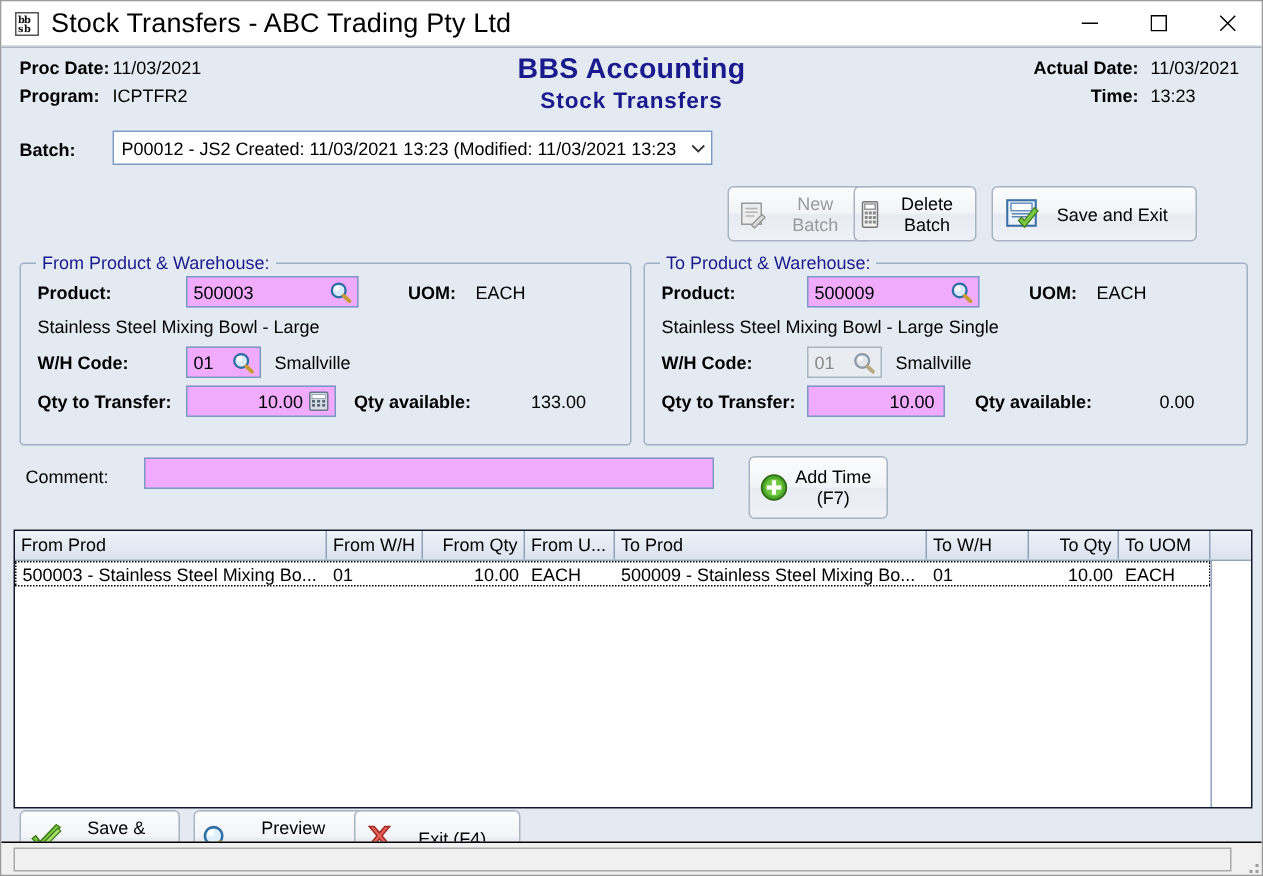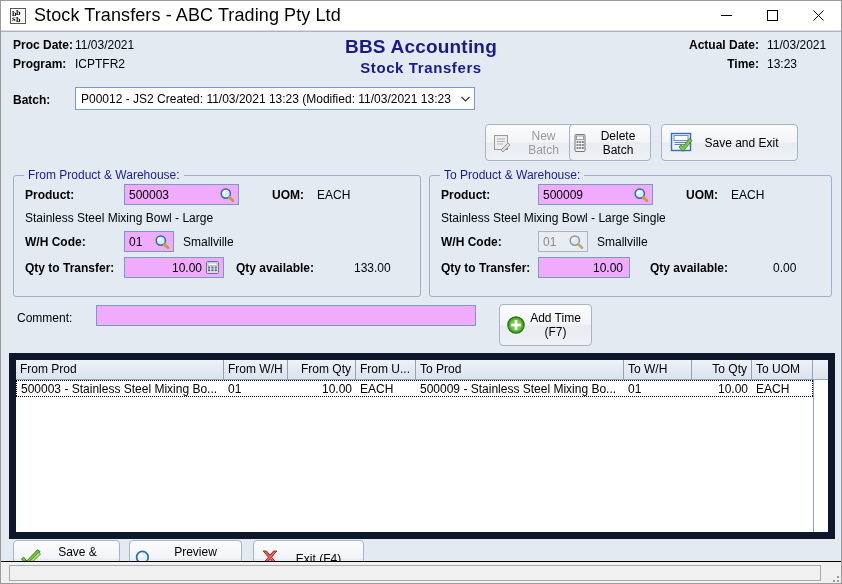--- a/index.html
+++ b/index.html
@@ -174,21 +174,21 @@
   #cmt-box { left:95px; top:273px; width:380px; }
   #btn-add-line   { left:498px; top:272px; width:93px; height:42px; padding:0 6px; }
   #btn-clear-line { left:600px; top:272px; width:98px; height:42px; padding:0 6px; }
 
   
   .grid {
     position:absolute;
     left:8px; top:321px;
     width:826px; height:186px;
     background:#ffffff;
-    border:7px solid #0f172a;
+    border:1px solid #0f172a;
     overflow:hidden;
   }
   .grid-head {
     display:flex;
     height:20px;
     background: linear-gradient(to bottom,#eef2f8 0%, #dbe3ee 100%);
     border-bottom:1px solid #8fa3bc;
   }
   .gh {
     font-size:12px; color:#000;
@@ -214,21 +214,21 @@
     box-sizing:border-box;
   }
   .gc.r { text-align:right; padding-right:4px; padding-left:0; }
   .gc.first { border-left:1px dotted #000; }
   .gc.last  { border-right:1px dotted #000; }
   .grid-fill { position:absolute; left:797px; top:20px; right:0; bottom:0; background:#fff; border-left:1px solid #8fa3bc; }
 
   
   #btn-save-update { left:12px; top:508px; width:107px; height:37px; padding:0 6px; }
   #btn-preview     { left:128px; top:508px; width:113px; height:37px; padding:0 4px; }
-  #btn-exit        { left:252px; top:508px; width:111px; height:37px; padding:8px 6px; }
+  #btn-exit        { left:235px; top:508px; width:111px; height:37px; padding:8px 6px; }
 
   
   .statusbar {
     flex: 0 0 22px;
     height:22px;
     background:#f0f0f0;
     border-top:1px solid #000;
     position:relative;
   }
   .status-panel {

